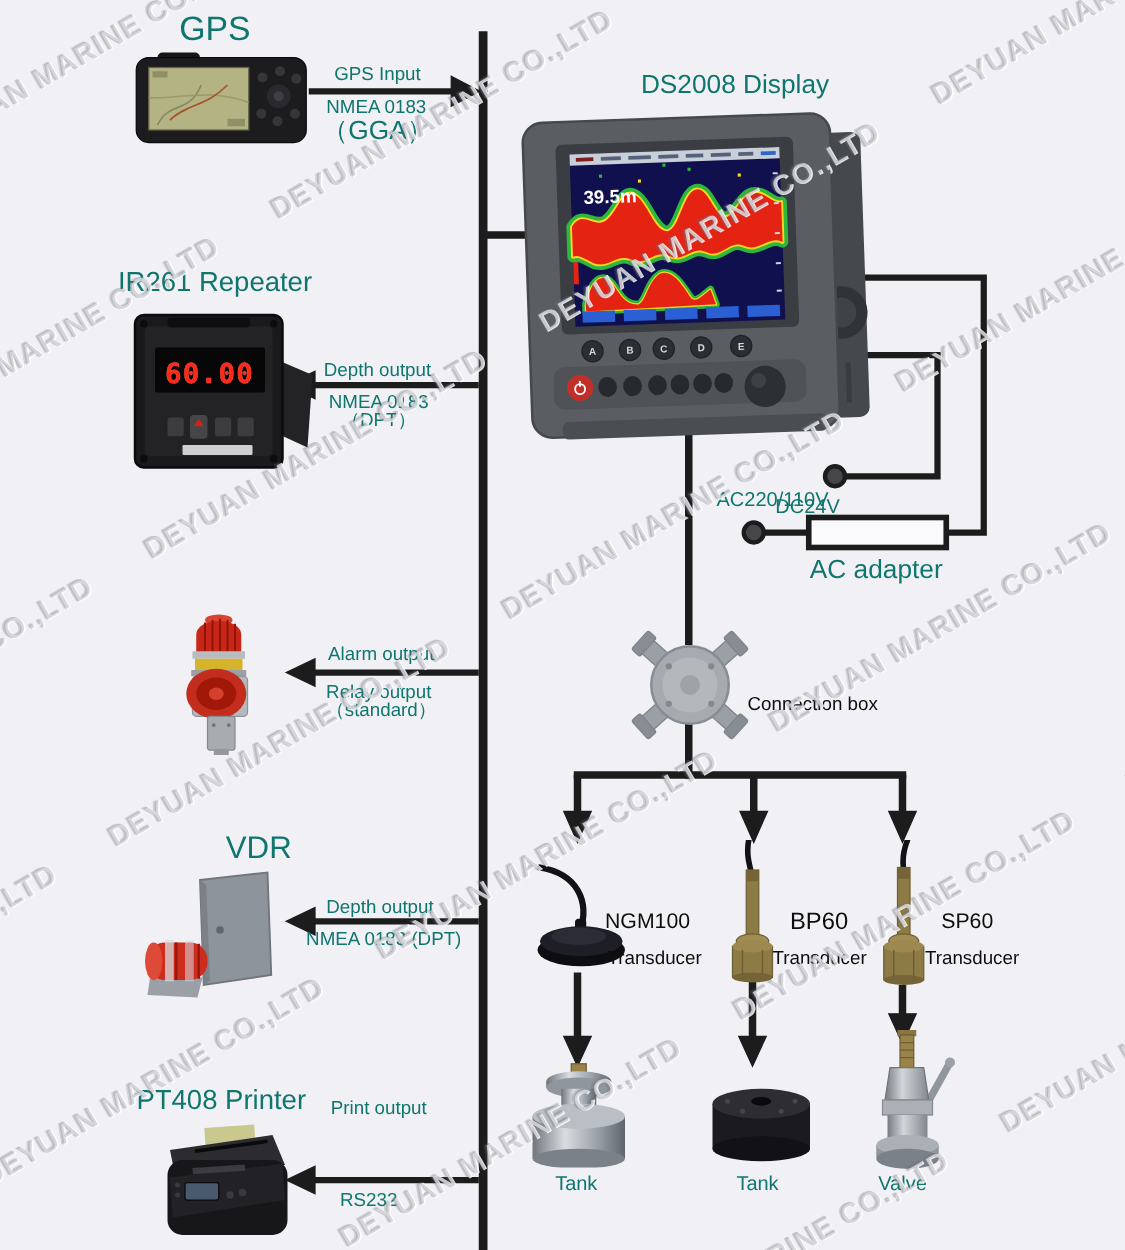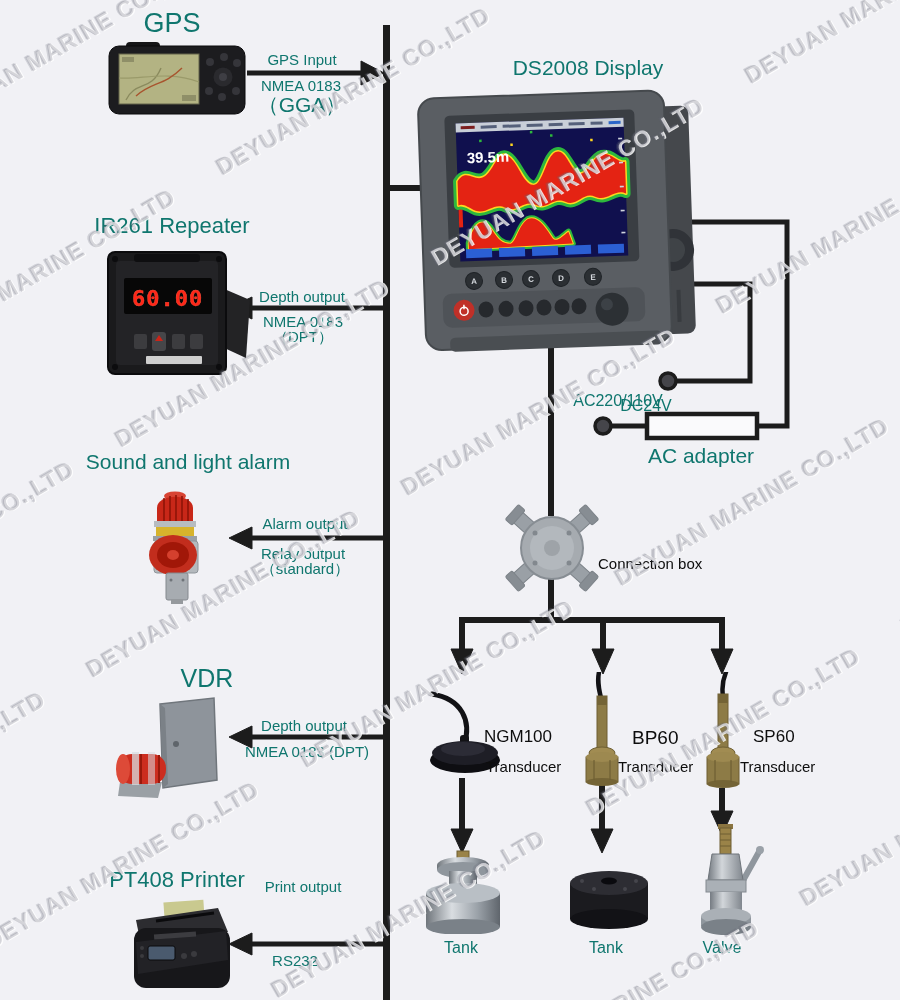--- a/index.html
+++ b/index.html
@@ -377,21 +377,20 @@
   <div class="lbl" style="left:301px;top:78px;font-size:15px;">NMEA 0183</div>
   <div class="lbl" style="left:302px;top:93px;font-size:21px;">（GGA）</div>
 
   <div class="lbl" style="left:588px;top:56px;font-size:21px;">DS2008 Display</div>
 
   <div class="lbl" style="left:172px;top:214px;font-size:22px;">IR261 Repeater</div>
   <div class="lbl" style="left:302px;top:289px;font-size:15px;">Depth output</div>
   <div class="lbl" style="left:303px;top:314px;font-size:15px;">NMEA 0183</div>
   <div class="lbl" style="left:303px;top:329px;font-size:15px;">（DPT）</div>
 
-  <div class="lbl" style="left:188px;top:450px;font-size:21px;">Sound and light alarm</div>
   <div class="lbl" style="left:305px;top:516px;font-size:15px;">Alarm output</div>
   <div class="lbl" style="left:303px;top:546px;font-size:15px;">Relay output</div>
   <div class="lbl" style="left:305px;top:561px;font-size:15px;">（standard）</div>
 
   <div class="lbl" style="left:183px;top:664px;font-size:25px;margin-left:24px;">VDR</div>
   <div class="lbl" style="left:304px;top:718px;font-size:15px;">Depth output</div>
   <div class="lbl" style="left:307px;top:744px;font-size:15px;">NMEA 0183 (DPT)</div>
 
   <div class="lbl" style="left:177px;top:868px;font-size:22px;">PT408 Printer</div>
   <div class="lbl" style="left:303px;top:879px;font-size:15px;">Print output</div>

